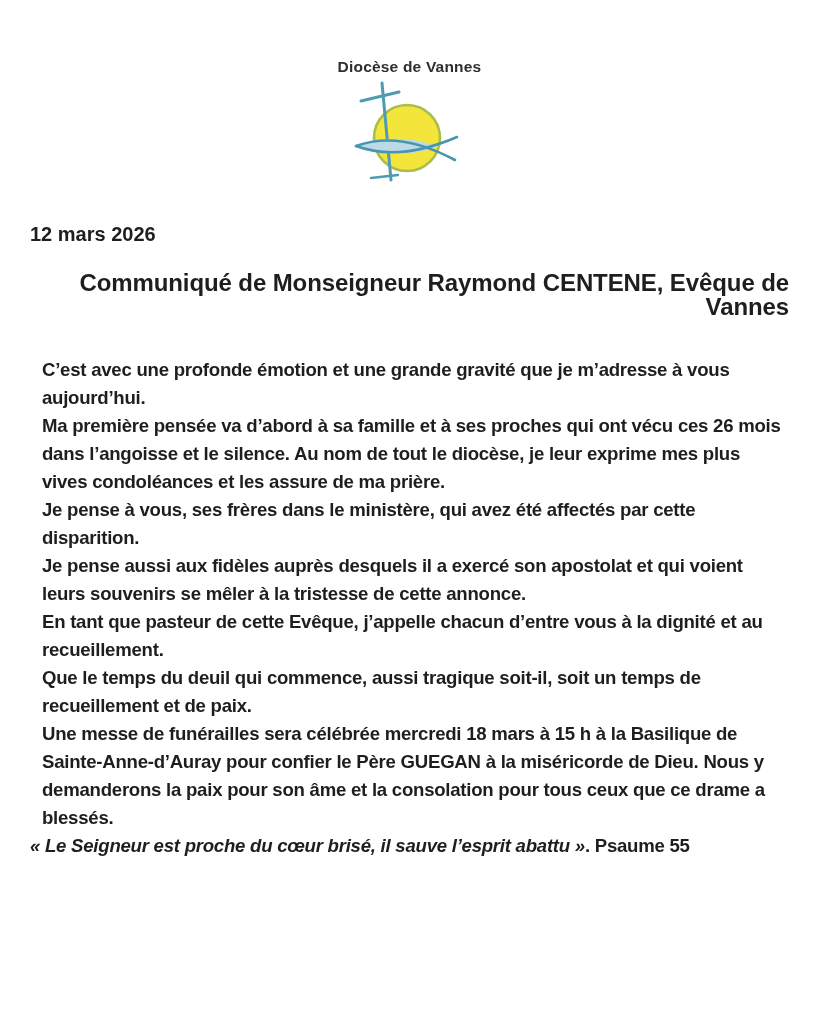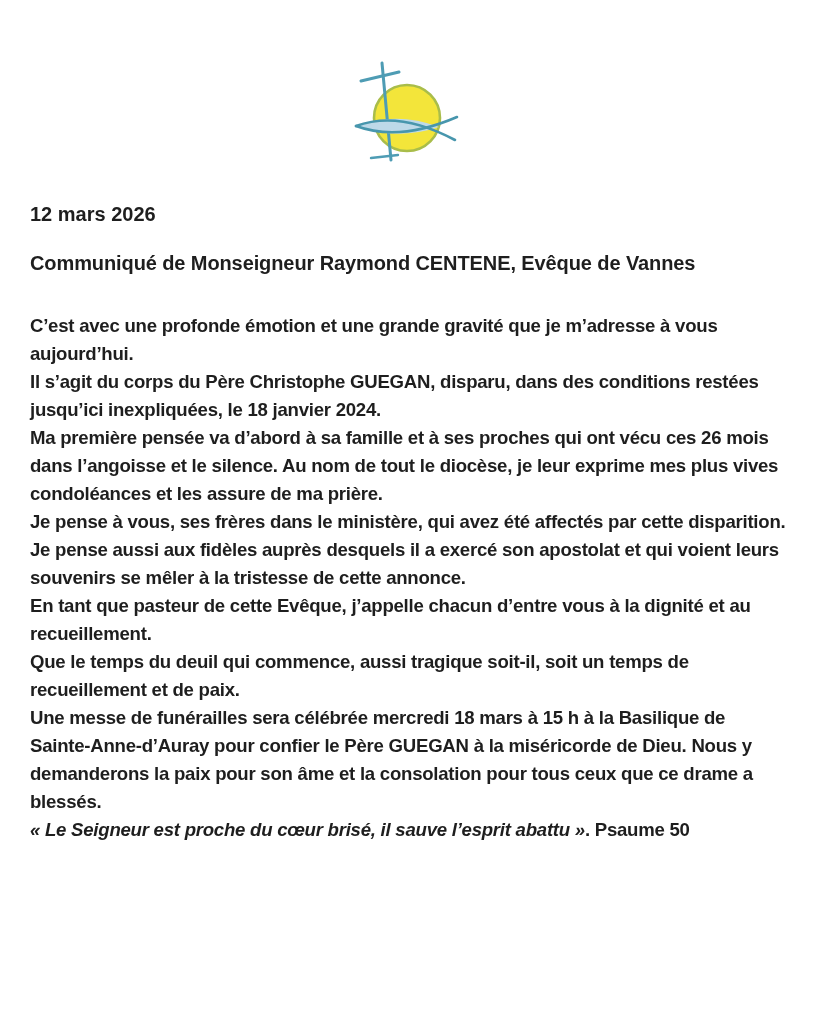--- a/index.html
+++ b/index.html
@@ -23,45 +23,47 @@
     line-height: 20px;
   }
   .logo { margin-top: 3px; width: 120px; height: 112px; }
   .date-line {
     margin: 26px 30px 0 30px;
     font-size: 20px;
     line-height: 24px;
   }
   .heading {
     margin: 25px 30px 0 30px;
-    font-size: 20px;
+    font-size: 24px;
     line-height: 24px;
     letter-spacing: -0.1px;
+    text-align: right;
   }
   .body-text {
-    margin: 37px 30px 0 30px;
+    margin: 37px 30px 0 42px;
     font-size: 18.6px;
     line-height: 28px;
     letter-spacing: -0.25px;
   }
   .body-text p { margin: 0; }
   .quote-line {
     margin: 0 30px;
     font-size: 18.6px;
     line-height: 28px;
     letter-spacing: -0.25px;
   }
   .q-italic { font-style: italic; margin-top: 13px; }
 </style>
 </head>
 <body>
 
 <div class="page">
 
   <header class="letterhead">
+    <div class="org-title">Diocèse de Vannes</div>
 
     <svg class="logo" viewBox="0 0 118 112" aria-hidden="true">
 
       <circle cx="56" cy="58" r="33" stroke-width="2.6" fill="#f3e53a" stroke="#a9bd4a"></circle>
 
       <path d="M 31 3 L 40 100" fill="none" stroke-width="3" stroke-linecap="round" stroke="#4e9cb4"></path>
 
       <path d="M 10 21 L 48 12" fill="none" stroke-width="3" stroke-linecap="round" stroke="#4e9cb4"></path>
 
       <path d="M 20 98 L 47 95" fill="none" stroke-width="2.4" stroke-linecap="round" stroke="#4e9cb4"></path>
@@ -77,31 +79,30 @@
   <main>
     <p class="date-line">12 mars 2026</p>
 
     <p class="heading">Communiqué de Monseigneur Raymond CENTENE, Evêque de Vannes</p>
 
     <div class="body-text">
 
         <p>C’est avec une profonde émotion et une grande gravité que je m’adresse à vous aujourd’hui.</p>
 
 
-        <p>Il s’agit du corps du Père Christophe GUEGAN, disparu, dans des conditions restées jusqu’ici inexpliquées, le 18 janvier 2024.</p>
 
         <p>Ma première pensée va d’abord à sa famille et à ses proches qui ont vécu ces 26 mois dans l’angoisse et le silence. Au nom de tout le diocèse, je leur exprime mes plus vives condoléances et les assure de ma prière.</p>
 
         <p>Je pense à vous, ses frères dans le ministère, qui avez été affectés par cette disparition.</p>
 
         <p>Je pense aussi aux fidèles auprès desquels il a exercé son apostolat et qui voient leurs souvenirs se mêler à la tristesse de cette annonce.</p>
 
         <p>En tant que pasteur de cette Evêque, j’appelle chacun d’entre vous à la dignité et au recueillement.</p>
 
         <p>Que le temps du deuil qui commence, aussi tragique soit-il, soit un temps de recueillement et de paix.</p>
 
         <p>Une messe de funérailles sera célébrée mercredi 18 mars à 15 h à la Basilique de Sainte-Anne-d’Auray pour confier le Père GUEGAN à la miséricorde de Dieu. Nous y demanderons la paix pour son âme et la consolation pour tous ceux que ce drame a blessés.</p>
       </div>
 
-    <p class="quote-line"><span class="q-italic">« Le Seigneur est proche du cœur brisé, il sauve l’esprit abattu »</span><span>. </span><span>Psaume 50</span></p>
+    <p class="quote-line"><span class="q-italic">« Le Seigneur est proche du cœur brisé, il sauve l’esprit abattu »</span><span>. </span><span>Psaume 55</span></p>
   </main>
 
 </div>
 
 </body></html>

